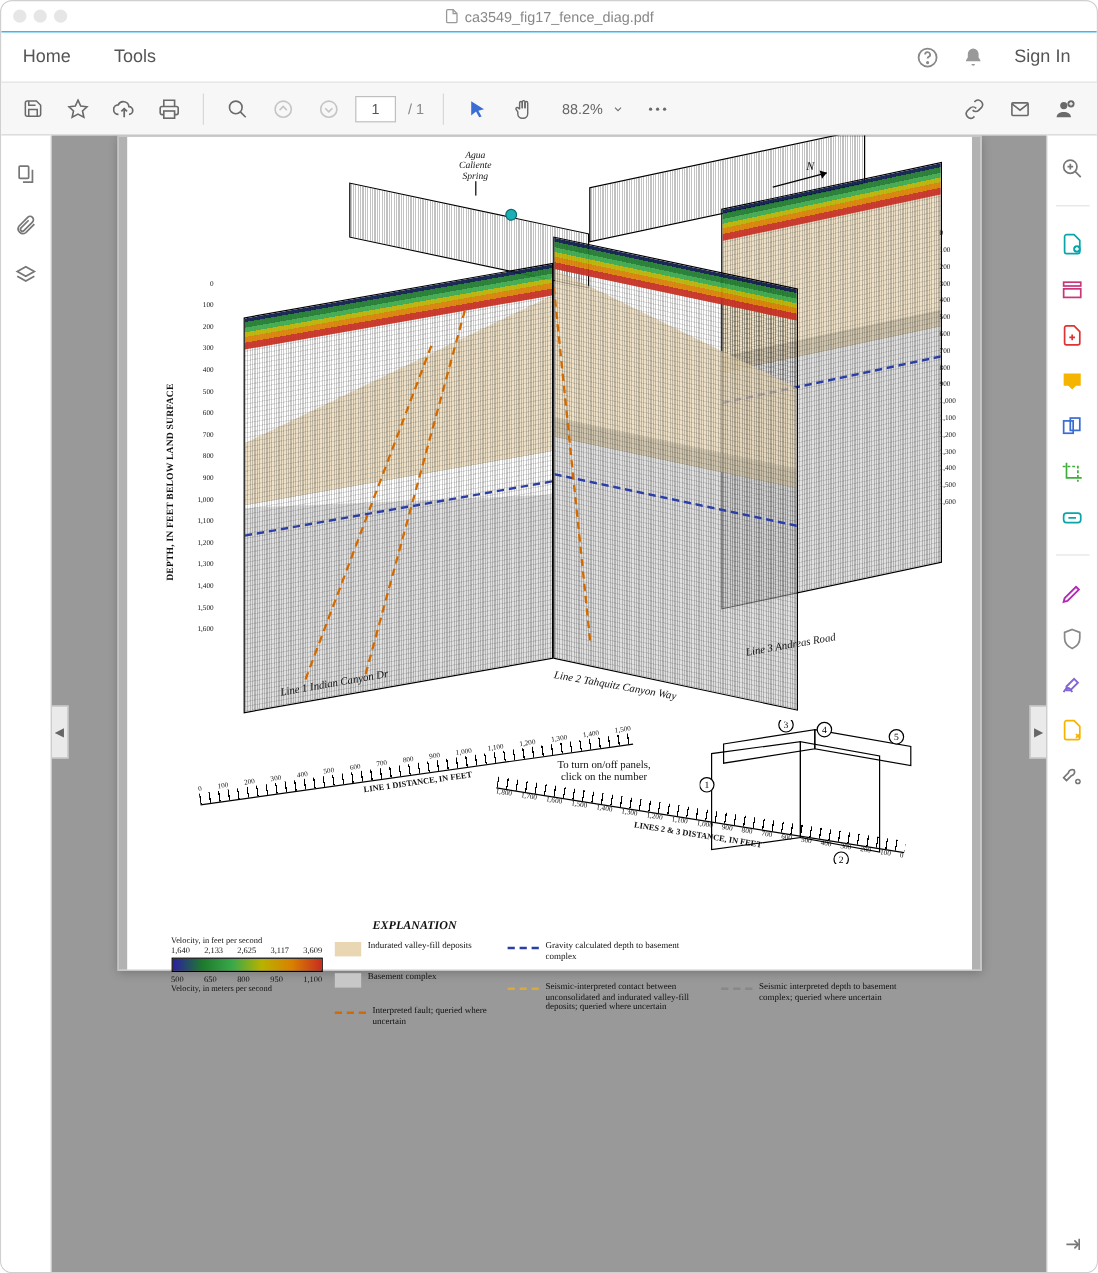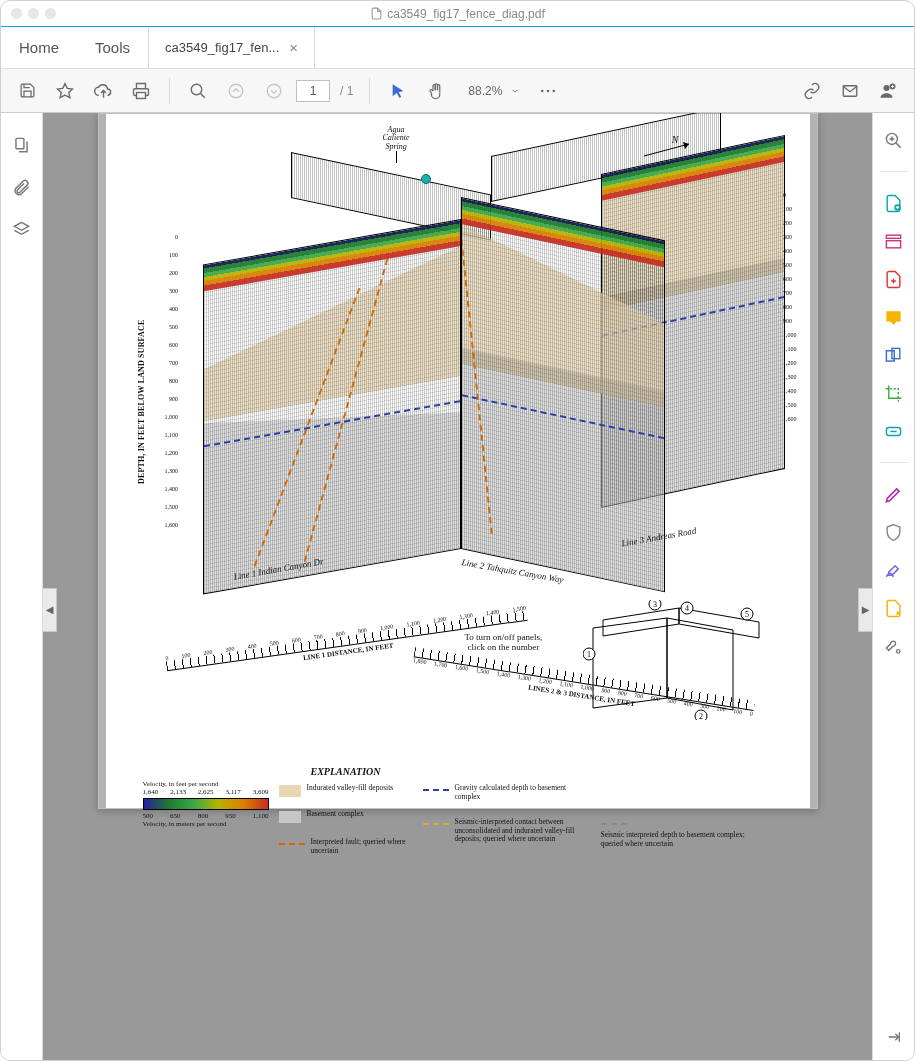--- a/index.html
+++ b/index.html
@@ -137,25 +137,36 @@
   <svg width="13" height="13" viewBox="0 0 24 24" fill="none" stroke="#999" stroke-width="2">
       <path d="M14 2H6a2 2 0 0 0-2 2v16a2 2 0 0 0 2 2h12a2 2 0 0 0 2-2V8z"></path>
       <polyline points="14 2 14 8 20 8"></polyline>
     </svg>
   <span>ca3549_fig17_fence_diag.pdf</span>
 </div>
 
 <div class="navrow">
   <div class="navbtn">Home</div>
   <div class="navbtn">Tools</div>
-  <div class="tab">
-    <span>ca3549_fig17_fen...</span>
-    <span class="close">×</span>
+  <div class="flex"></div>
+  <div class="rightctrl">
+    <div class="iconbtn">
+        <svg width="20" height="20" viewBox="0 0 24 24" fill="none" stroke="#888" stroke-width="1.8">
+          <circle cx="12" cy="12" r="9"></circle>
+          <path d="M9.5 9a2.5 2.5 0 1 1 3.5 2.3c-.9.4-1 1-1 1.7"></path>
+          <circle cx="12" cy="17" r=".7" fill="#888"></circle>
+        </svg>
+      </div>
+    <div class="iconbtn">
+        <svg width="18" height="18" viewBox="0 0 24 24" fill="#999">
+          <path d="M12 2a6 6 0 0 0-6 6v4l-2 3v1h16v-1l-2-3V8a6 6 0 0 0-6-6zM10 19a2 2 0 0 0 4 0"></path>
+        </svg>
+      </div>
+    <div class="navbtn" style="padding:0 8px;">Sign In</div>
   </div>
-  <div class="flex"></div>
 </div>
 
 <div class="toolbar">
   <div class="tbtn">
       <svg width="17" height="17" viewBox="0 0 24 24" fill="none" stroke="#6a6a6a" stroke-width="1.8">
         <path d="M19 21H5a2 2 0 0 1-2-2V5a2 2 0 0 1 2-2h11l5 5v11a2 2 0 0 1-2 2z"></path>
         <polyline points="17 21 17 13 7 13 7 21"></polyline>
         <polyline points="7 3 7 8 15 8"></polyline>
       </svg>
     </div>
@@ -481,21 +492,21 @@
               <div class="legtxt">Interpreted fault; queried where uncertain</div>
             </div>
           <div class="legitem" style="left:302px; top:10px;">
             <div class="swline" style="border-top:2.5px dashed #2b3ea8;"></div>
               <div class="legtxt">Gravity calculated depth to basement complex</div>
             </div>
           <div class="legitem" style="left:302px; top:44px; width:160px;">
             <div class="swline" style="border-top:2px dashed #d9a93a;"></div>
               <div class="legtxt">Seismic-interpreted contact between unconsolidated and indurated valley-fill deposits; queried where uncertain</div>
             </div>
-          <div class="legitem" style="left:480px; top:44px;flex-direction:column;">
+          <div class="legitem" style="left:480px; top:44px;">
             <div class="swline" style="border-top:2.5px dashed #888;"></div>
               <div class="legtxt">Seismic interpreted depth to basement complex; queried where uncertain</div>
             </div>
         </div>
 
       </div>
     </div>
   </div>
 
   <div class="rightrail">

